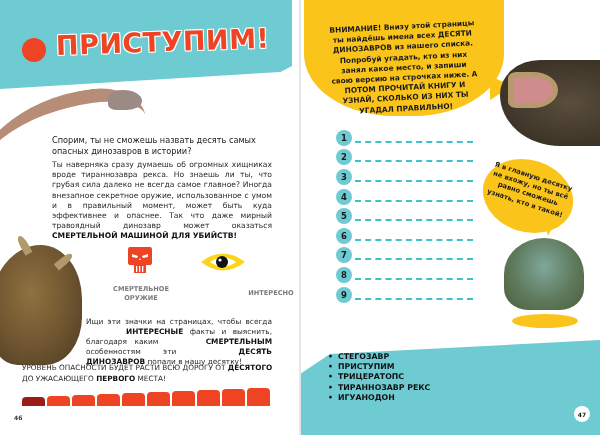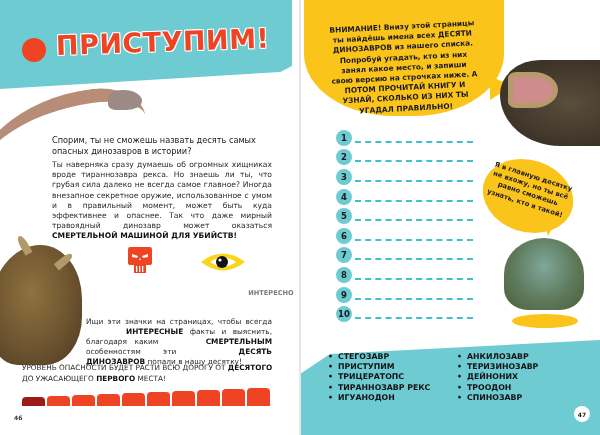--- a/index.html
+++ b/index.html
@@ -138,20 +138,21 @@
 
     <svg class="icon-skull" viewBox="0 0 26 30">
       <path d="M3 2 H23 Q25 2 25 5 V18 Q25 20 22 20 H19 V28 H7 V20 H4 Q1 20 1 18 V5 Q1 2 3 2 Z" fill="#ef4423"></path>
       <path d="M5 9 L11 11 L10 13 L5 12 Z" fill="#fff"></path>
       <path d="M21 9 L15 11 L16 13 L21 12 Z" fill="#fff"></path>
       <path d="M12 15 L13 13 L14 15 Z" fill="#fff"></path>
       <rect x="9" y="21" width="1.3" height="6" fill="#fff"></rect>
       <rect x="12" y="21" width="1.3" height="6" fill="#fff"></rect>
       <rect x="15" y="21" width="1.3" height="6" fill="#fff"></rect>
     </svg>
+    <div class="icon-label" style="left:112px;top:285px;width:58px;">СМЕРТЕЛЬНОЕ ОРУЖИЕ</div>
 
     <svg class="icon-eye" viewBox="0 0 46 22">
       <path d="M1 11 Q23 -6 45 11 Q23 28 1 11 Z" fill="#fbd51c"></path>
       <path d="M10 11 Q23 2 36 11 Q23 20 10 11 Z" fill="#fff"></path>
       <circle cx="22" cy="11" r="6" fill="#111"></circle>
       <circle cx="20" cy="9" r="1.6" fill="#fff"></circle>
     </svg>
     <div class="icon-label" style="left:196px;top:289px;width:54px;margin-left:48px;">ИНТЕРЕСНО</div>
 
     <div class="find-text"><span>Ищи эти значки на страницах, чтобы всегда </span><b>ИНТЕРЕСНЫЕ</b><span> факты и выяснить, благодаря каким </span><b>СМЕРТЕЛЬНЫМ</b><span> особенностям эти </span><b>ДЕСЯТЬ ДИНОЗАВРОВ</b><span> попали в нашу десятку!</span></div>
@@ -212,46 +213,35 @@
           <div class="dash-line"></div>
         </div>
       <div class="list-row">
           <div class="num-badge">8</div>
           <div class="dash-line"></div>
         </div>
       <div class="list-row">
           <div class="num-badge">9</div>
           <div class="dash-line"></div>
         </div>
-      <div class="list-row">
-          <div class="num-badge">10</div>
-          <div class="dash-line"></div>
-        </div>
     </div>
 
     <div class="bubble-small"></div>
     <div class="bubble-small-tail"></div>
     <div class="bubble-small-text">Я в главную десятку не вхожу, но ты всё равно сможешь узнать, кто я такой!</div>
 
     <div class="styracosaurus-shadow"></div>
     <div class="styracosaurus"></div>
 
     <div class="teal-bottom"></div>
     <ul class="names names-left">
       <li>СТЕГОЗАВР</li>
       <li>ПРИСТУПИМ</li>
       <li>ТРИЦЕРАТОПС</li>
       <li>ТИРАННОЗАВР РЕКС</li>
       <li>ИГУАНОДОН</li>
     </ul>
-    <ul class="names names-right">
-      <li>АНКИЛОЗАВР</li>
-      <li>ТЕРИЗИНОЗАВР</li>
-      <li>ДЕЙНОНИХ</li>
-      <li>ТРООДОН</li>
-      <li>СПИНОЗАВР</li>
-    </ul>
 
     <div class="pagenum-right">47</div>
   </div>
 
   <div class="gutter"></div>
 </div>
 
 </body></html>

